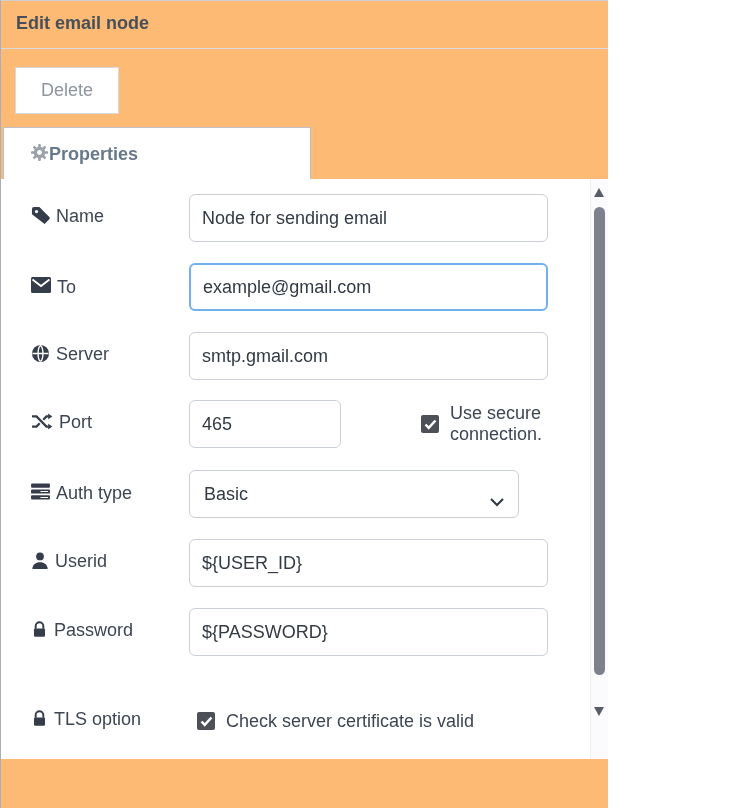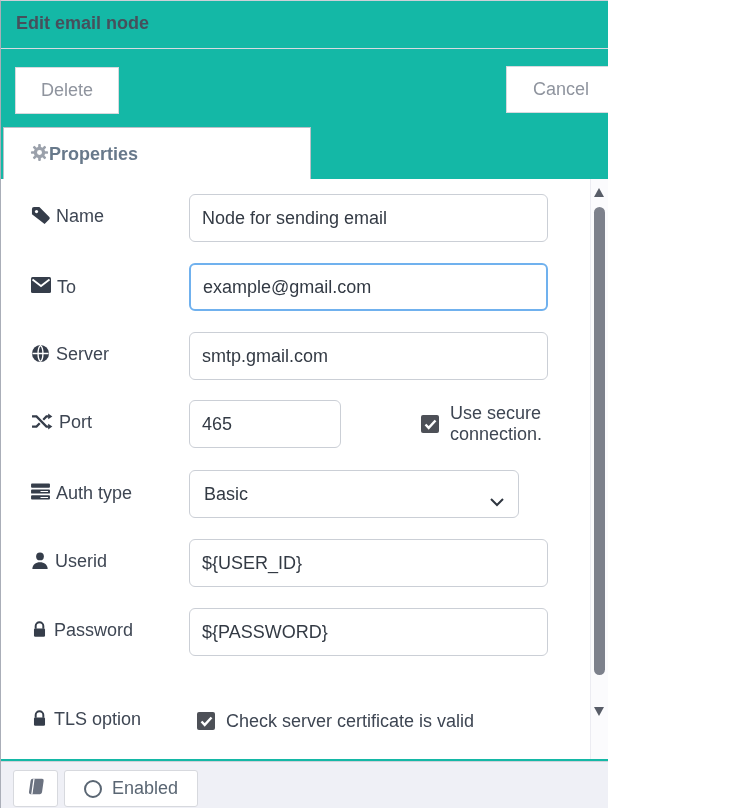--- a/index.html
+++ b/index.html
@@ -1,17 +1,17 @@
 <!DOCTYPE html>
 <html><head>
 <meta charset="utf-8">
 <style>
   html,body{margin:0;padding:0;}
   body{font-family:"Liberation Sans",sans-serif;background:#fff;}
-  .panel{position:relative;width:608px;height:808px;background:#14b8a6;overflow:hidden;
+  .panel{position:relative;width:608px;height:808px;background:#fdba74;overflow:hidden;
          border-left:1px solid #aaaeb8;border-top:1px solid #cdd0d8;box-sizing:border-box;}
 
   
   .hdr{position:absolute;top:0;left:0;right:0;height:47px;border-bottom:1px solid #d8dae1;}
   .hdr-title{position:absolute;left:15px;top:12px;font-size:18px;font-weight:bold;color:#46505c;}
 
   
   .btn{box-sizing:border-box;display:flex;align-items:center;justify-content:center;
        background:#fff;border:1px solid #d7d9de;color:#8f949e;font-size:18px;cursor:pointer;}
   .btn-delete{position:absolute;left:14px;top:66px;width:104px;height:47px;}
@@ -73,21 +73,20 @@
 </head>
 <body>
 
 <div class="panel">
 
   <div class="hdr">
     <div class="hdr-title">Edit email node</div>
   </div>
 
   <button class="btn btn-delete">Delete</button>
-  <button class="btn btn-cancel">Cancel</button>
   <button class="btn btn-done">Done</button>
 
   <div class="tabbar">
     <div class="tab">
       <span>
         <svg width="19" height="19" viewBox="0 0 20 20">
             <g fill="#9ba1ab">
               <rect x="8.6" y="1" width="2.8" height="18" rx="1"></rect>
               <rect x="8.6" y="1" width="2.8" height="18" rx="1" transform="rotate(45 10 10)"></rect>
               <rect x="8.6" y="1" width="2.8" height="18" rx="1" transform="rotate(90 10 10)"></rect>
@@ -249,30 +248,14 @@
       <span class="cb-label">Check server certificate is valid</span>
     </div>
 
     <div class="sb">
       <div class="sb-up"></div>
       <div class="sb-thumb"></div>
       <div class="sb-down"></div>
     </div>
   </div>
 
-  <div class="ftr">
-    <div class="fbtn fbtn-book">
-      <span>
-        <svg width="18" height="19" viewBox="0 0 20 20">
-            <g transform="skewX(-8) translate(2,0)">
-              <path d="M4.5 1.5h10.5a2 2 0 0 1 2 2v13a2 2 0 0 1-2 2H4.5a2 2 0 0 1-2-2v-13a2 2 0 0 1 2-2z" fill="#6b7280"></path>
-              <path d="M6 1.5v17" stroke="#fff" stroke-width="1.4"></path>
-            </g>
-          </svg>
-      </span>
-    </div>
-    <div class="fbtn fbtn-enabled">
-      <span class="circ"></span>
-      <span class="fbtn-label">Enabled</span>
-    </div>
-  </div>
 
 </div>
 
 </body></html>

